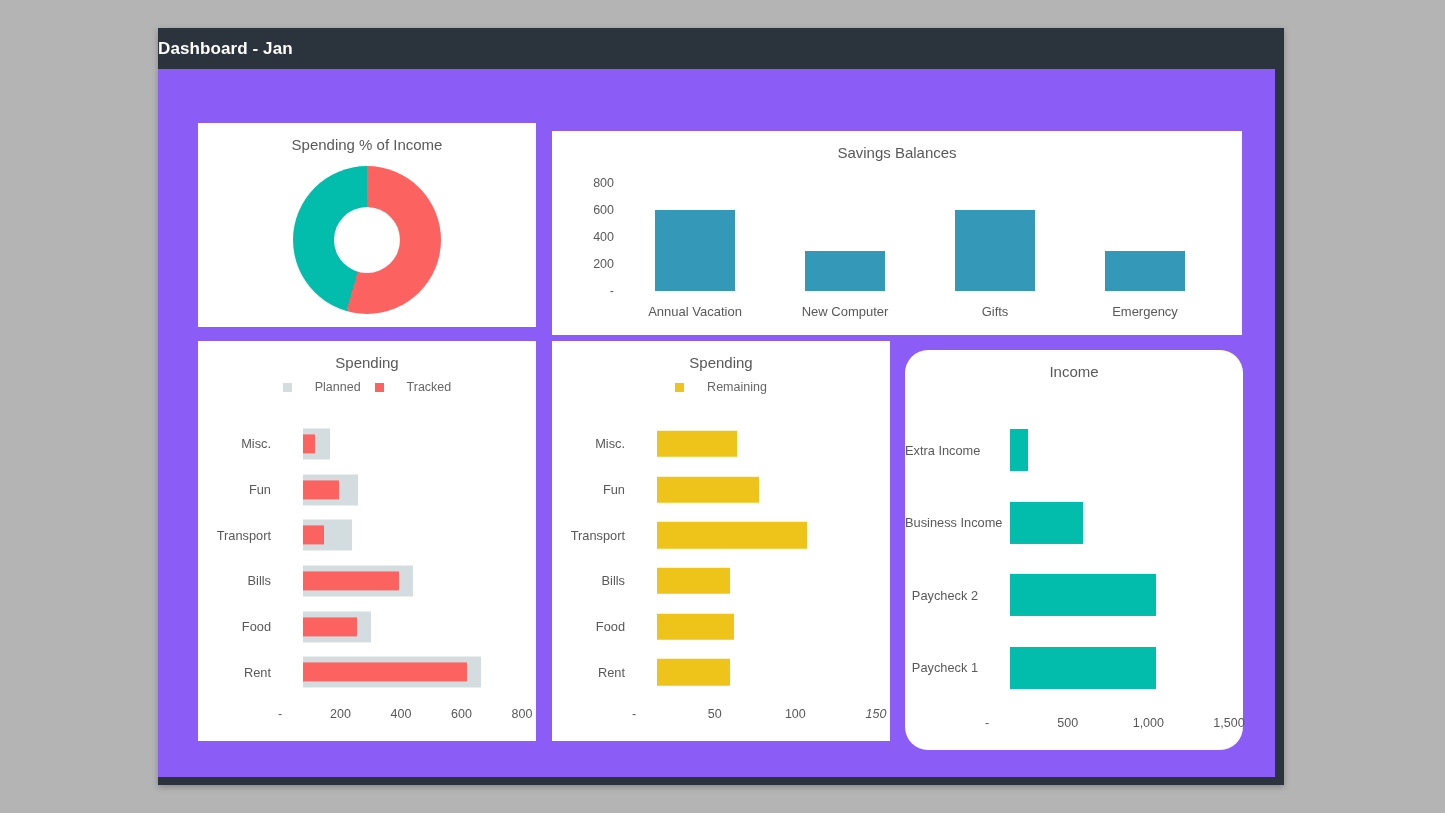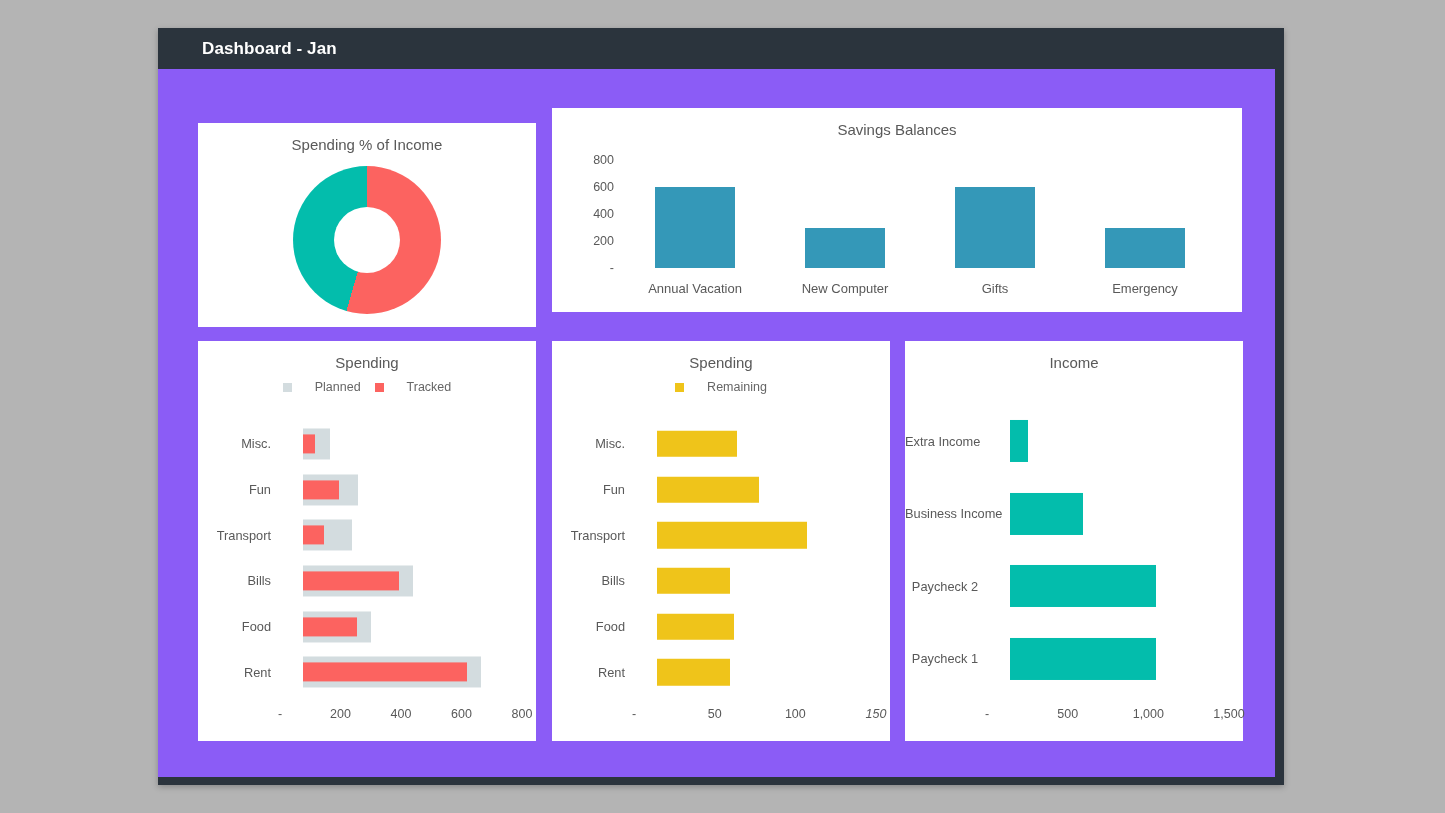--- a/index.html
+++ b/index.html
@@ -16,21 +16,20 @@
     width: 1126px; height: 757px;
     background: #2b343d;
     padding: 0;
     box-shadow: 0 2px 6px rgba(0,0,0,0.25);
   }
 
   .titlebar {
     height: 41px;
     background: #2b343d;
     display: flex; align-items: center;
-    padding-left: 44px;
   }
   .titlebar-text {
     color: #ffffff;
     font-size: 17px;
     font-weight: bold;
     letter-spacing: 0.1px;
   }
 
   .canvas {
     position: absolute;
@@ -200,21 +199,21 @@
 
     <div class="card" style="left:40px; top:54px; width:338px; height:204px;">
       <div class="card-title">Spending % of Income</div>
       <div class="donut-wrap">
         <div class="donut" id="donut" style="background: conic-gradient(rgb(252, 99, 96) 0deg, rgb(252, 99, 96) 196.2deg, rgb(3, 189, 172) 196.2deg, rgb(3, 189, 172) 360deg);">
           <div class="donut-hole"></div>
         </div>
       </div>
     </div>
 
-    <div class="card" style="left:394px; top:39px; width:690px; height:204px;">
+    <div class="card" style="left:394px; top:62px; width:690px; height:204px;">
       <div class="card-title">Savings Balances</div>
       <div class="vbar-axis-labels" id="savings-yticks">
           <div class="vbar-tick" style="top: 0%;">800</div>
           <div class="vbar-tick" style="top: 25%;">600</div>
           <div class="vbar-tick" style="top: 50%;">400</div>
           <div class="vbar-tick" style="top: 75%;">200</div>
           <div class="vbar-tick" style="top: 100%;">-</div>
         </div>
       <div class="vbar-plot">
         <div class="vbar-cols" id="savings-cols">
@@ -354,21 +353,21 @@
           </div>
         <div class="hbar-axis" id="axis-3">
             <div class="hbar-xtick" style="left: 0%;">-</div>
             <div class="hbar-xtick" style="left: 33.3333%;">50</div>
             <div class="hbar-xtick" style="left: 66.6667%;">100</div>
             <div class="hbar-xtick" style="left: 100%; font-style: italic;">150</div>
           </div>
       </div>
     </div>
 
-    <div class="card" style="left:747px; top:272px; width:338px; height:400px;">
+    <div class="card" style="left:747px; top:281px; width:338px; height:400px;border-radius:23px;">
       <div class="card-title">Income</div>
       <div class="hbar-area" style="top:48px;">
         <div class="hbar-rows" id="rows-4">
             <div class="hbar-row">
               <div class="hbar-label">Extra Income</div>
               <div class="hbar-track">
                 <div class="hbar-single" style="width: 8.33333%; background: rgb(3, 189, 172);"></div>
               </div>
             </div>
             <div class="hbar-row">

